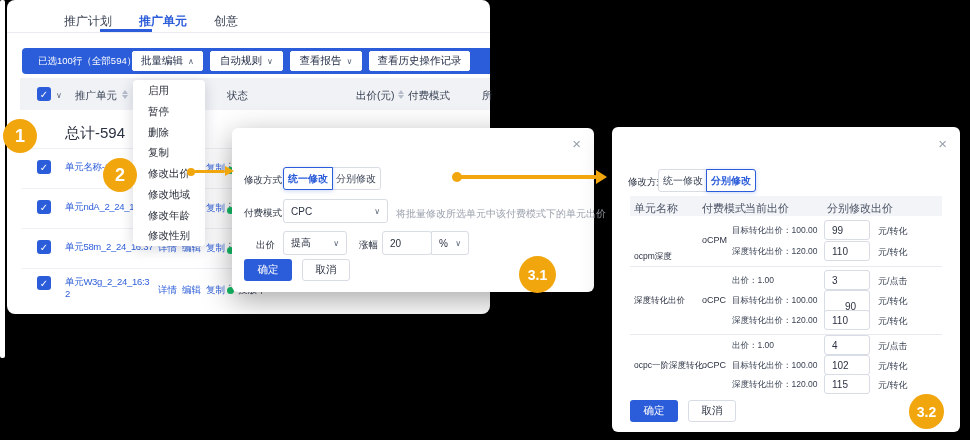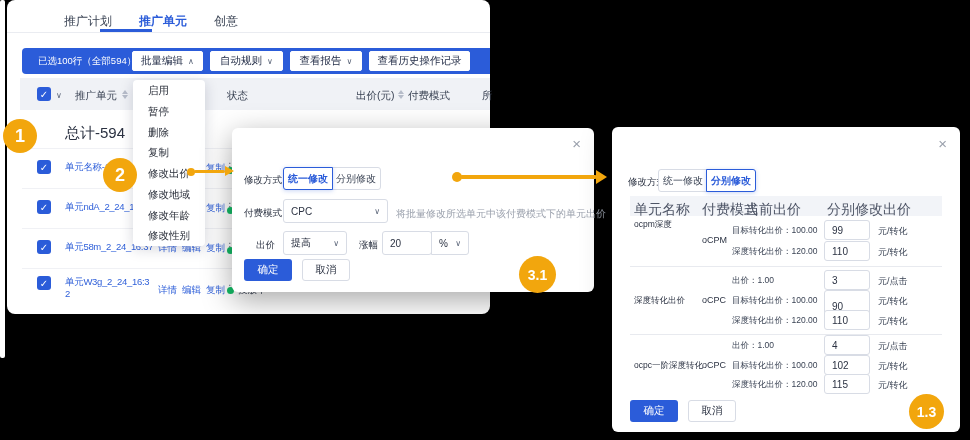--- a/index.html
+++ b/index.html
@@ -55,21 +55,21 @@
           display:flex;align-items:center;padding:0 7px;justify-content:space-between;cursor:pointer;z-index:9;}
   .hint{font-size:10px;color:#9AA0AC;z-index:9;white-space:nowrap;}
   .num-input{box-sizing:border-box;border:1px solid #D8DCE5;border-radius:3px;font-size:10px;color:#2B3242;
              padding:0 0 0 7px;z-index:9;font-family:inherit;outline:none;}
   .btn-primary{background:#2B5CD9;color:#fff;border:none;border-radius:3px;font-size:10.5px;z-index:9;cursor:pointer;
                display:flex;align-items:center;justify-content:center;font-family:inherit;}
   .btn-plain{background:#fff;color:#2B3242;border:1px solid #D8DCE5;border-radius:3px;font-size:10.5px;z-index:9;cursor:pointer;
              display:flex;align-items:center;justify-content:center;box-sizing:border-box;font-family:inherit;}
   
   .m2-thead{background:#F2F4F8;z-index:9;}
-  .m2-th{font-size:14px;color:#4E5566;z-index:10;white-space:nowrap;}
+  .m2-th{font-size:11px;color:#4E5566;z-index:10;white-space:nowrap;}
   .m2-name{font-size:8.5px;color:#2B3242;z-index:10;white-space:nowrap;}
   .m2-mode{font-size:9px;color:#2B3242;z-index:10;white-space:nowrap;}
   .m2-bid-label{font-size:8.5px;color:#3A4354;z-index:10;white-space:nowrap;}
   .m2-unit{font-size:9px;color:#3A4354;z-index:10;white-space:nowrap;}
   .m2-sep{height:1px;background:#E8EAEF;z-index:10;}
   
   .ann-circle{border-radius:50%;background:#F2A60D;color:#fff;font-weight:bold;z-index:30;
               display:flex;align-items:center;justify-content:center;}
   .ann-dot{border-radius:50%;background:#F2A60D;z-index:30;}
   .ann-line{background:#F2A60D;z-index:30;border-radius:2px;}
@@ -237,37 +237,37 @@
     <div class="abs seg sel last" style="left:95px;top:42px;width:50px">
       <span>分别修改</span>
     </div>
 
     <div class="abs m2-thead" style="left:18px;top:69px;width:312px;height:20px"></div>
     <div class="abs m2-th" style="left:22px;top:74px">单元名称</div>
     <div class="abs m2-th" style="left:90px;top:74px">付费模式</div>
     <div class="abs m2-th" style="left:133px;top:74px">当前出价</div>
     <div class="abs m2-th" style="left:215px;top:74px">分别修改出价</div>
 
-    <div class="abs m2-name" style="left:22px;top:92px">ocpm深度</div>
+    <div class="abs m2-name" style="left:22px;top:124px">ocpm深度</div>
     <div class="abs m2-mode" style="left:90px;top:108px">oCPM</div>
     <div class="abs m2-bid-label" style="left:120px;top:98px">目标转化出价：100.00</div>
     <input class="abs num-input" style="left: 212px; top: 93px; width: 46px; height: 20px;" value="99">
     <div class="abs m2-unit" style="left:266px;top:98px">元/转化</div>
     <div class="abs m2-bid-label" style="left:120px;top:119px">深度转化出价：120.00</div>
     <input class="abs num-input" style="left: 212px; top: 114px; width: 46px; height: 20px;" value="110">
     <div class="abs m2-unit" style="left:266px;top:119px">元/转化</div>
     <div class="abs m2-sep" style="left:18px;top:139px;width:312px"></div>
 
     <div class="abs m2-name" style="left:22px;top:168px">深度转化出价</div>
     <div class="abs m2-mode" style="left:90px;top:168px">oCPC</div>
     <div class="abs m2-bid-label" style="left:120px;top:148px">出价：1.00</div>
     <input class="abs num-input" style="left: 212px; top: 143px; width: 46px; height: 20px;" value="3">
     <div class="abs m2-unit" style="left:266px;top:148px">元/点击</div>
     <div class="abs m2-bid-label" style="left:120px;top:168px">目标转化出价：100.00</div>
-    <input class="abs num-input" style="left: 212px; top: 163px; width: 46px; height: 33px;" value="90">
+    <input class="abs num-input" style="left: 212px; top: 163px; width: 46px; height: 33px; text-align: center;" value="90">
     <div class="abs m2-unit" style="left:266px;top:168px">元/转化</div>
     <div class="abs m2-bid-label" style="left:120px;top:188px">深度转化出价：120.00</div>
     <input class="abs num-input" style="left: 212px; top: 183px; width: 46px; height: 20px;" value="110">
     <div class="abs m2-unit" style="left:266px;top:188px">元/转化</div>
     <div class="abs m2-sep" style="left:18px;top:207px;width:312px"></div>
 
     <div class="abs m2-name" style="left:22px;top:233px">ocpc一阶深度转化</div>
     <div class="abs m2-mode" style="left:90px;top:233px">oCPC</div>
     <div class="abs m2-bid-label" style="left:120px;top:213px">出价：1.00</div>
     <input class="abs num-input" style="left: 212px; top: 208px; width: 46px; height: 20px;" value="4">
@@ -288,15 +288,15 @@
 
   <div class="abs ann-dot" style="left:187px;top:168px;width:8px;height:8px"></div>
   <div class="abs ann-line" style="left:194px;top:170px;width:31px;height:3px"></div>
   <div class="abs ann-head" style="left:225px;top:166px;border-top:5px solid transparent;border-bottom:5px solid transparent;border-left:9px solid #F2A60D"></div>
 
   <div class="abs ann-dot" style="left:452px;top:172px;width:10px;height:10px"></div>
   <div class="abs ann-line" style="left:460px;top:175px;width:137px;height:4px"></div>
   <div class="abs ann-head" style="left:596px;top:170px;border-top:7px solid transparent;border-bottom:7px solid transparent;border-left:11px solid #F2A60D"></div>
 
   <div class="abs ann-circle" style="left:519px;top:256px;width:37px;height:37px;font-size:14px">3.1</div>
-  <div class="abs ann-circle" style="left:909px;top:394px;width:35px;height:35px;font-size:14px">1.3</div>
+  <div class="abs ann-circle" style="left:909px;top:394px;width:35px;height:35px;font-size:14px">3.2</div>
 
 </div>
 
 </body></html>

